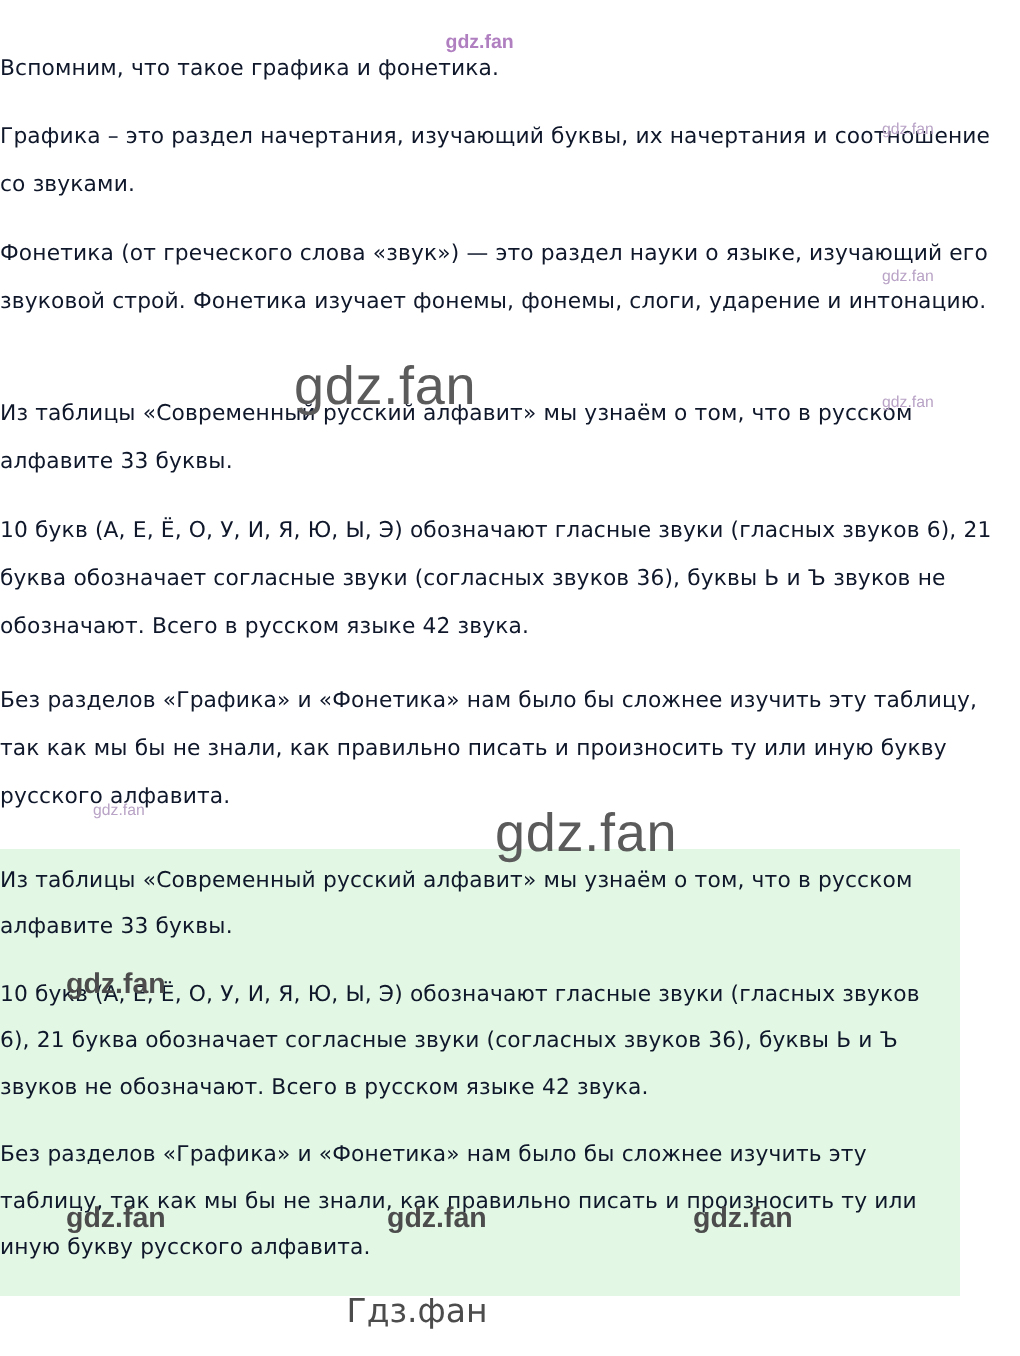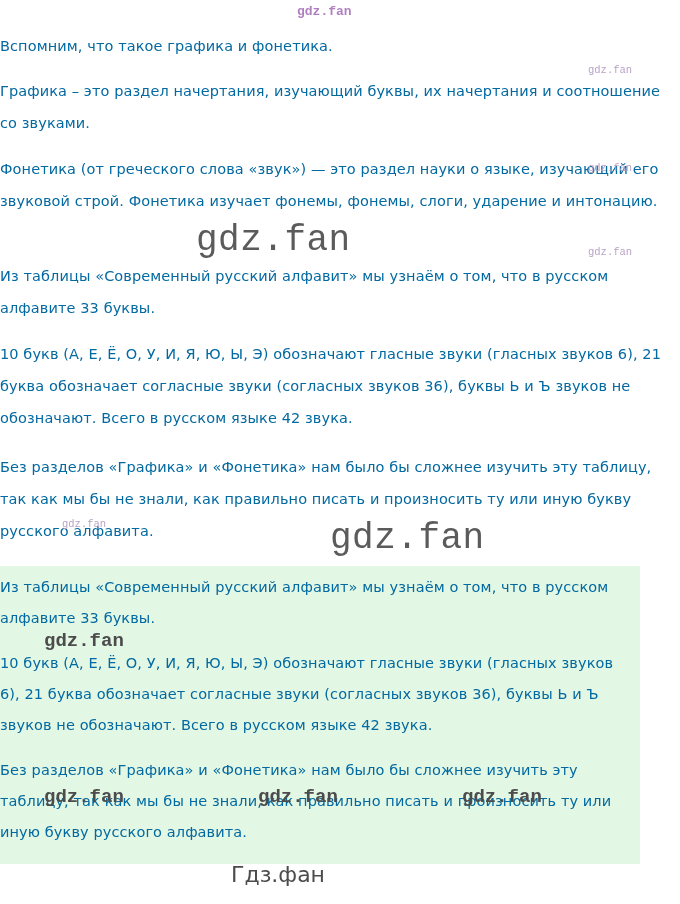--- a/index.html
+++ b/index.html
@@ -25,21 +25,21 @@
     left: 0;
     top: 0;
     width: 680px;
     padding: 0;
   }
   p.para {
     margin: 0;
     padding: 0 10px 0 0;
     font-size: 14.5px;
     line-height: 32px;
-    color: #0369a1;
+    color: #0f172a;
     font-family: "DejaVu Sans", sans-serif;
     letter-spacing: 0.1px;
   }
   .blk {
     position: absolute;
     left: 0;
     width: 672px;
   }
   .answer-box {
     position: absolute;
@@ -50,23 +50,24 @@
     background: #e2f7e4;
     padding: 6px 10px 0 0;
     box-sizing: border-box;
   }
   .answer-box p.para {
     line-height: 31px;
   }
   .wm {
     position: absolute;
     color: #c8a9cf;
-    font-family: Liberation Mono, monospace;
+    font-family: Liberation Sans, sans-serif;
     pointer-events: none;
     white-space: nowrap;
+    margin-top: 16px;
   }
   .wm-small {
     font-size: 10.5px;
     color: #b9a3c6;
     font-weight: 400;
   }
   .wm-big {
     font-size: 36px;
     color: #5b5b5b;
     font-weight: 400;

